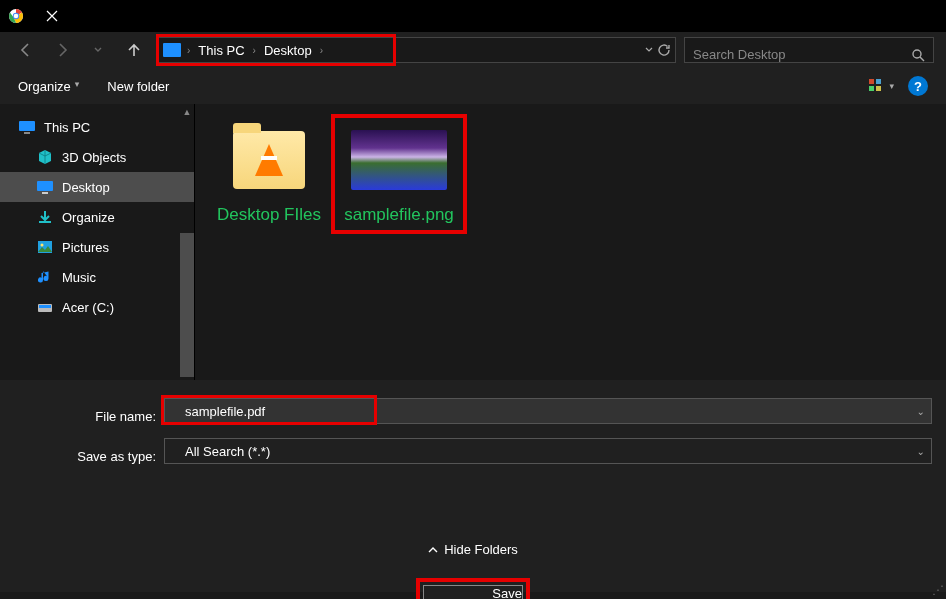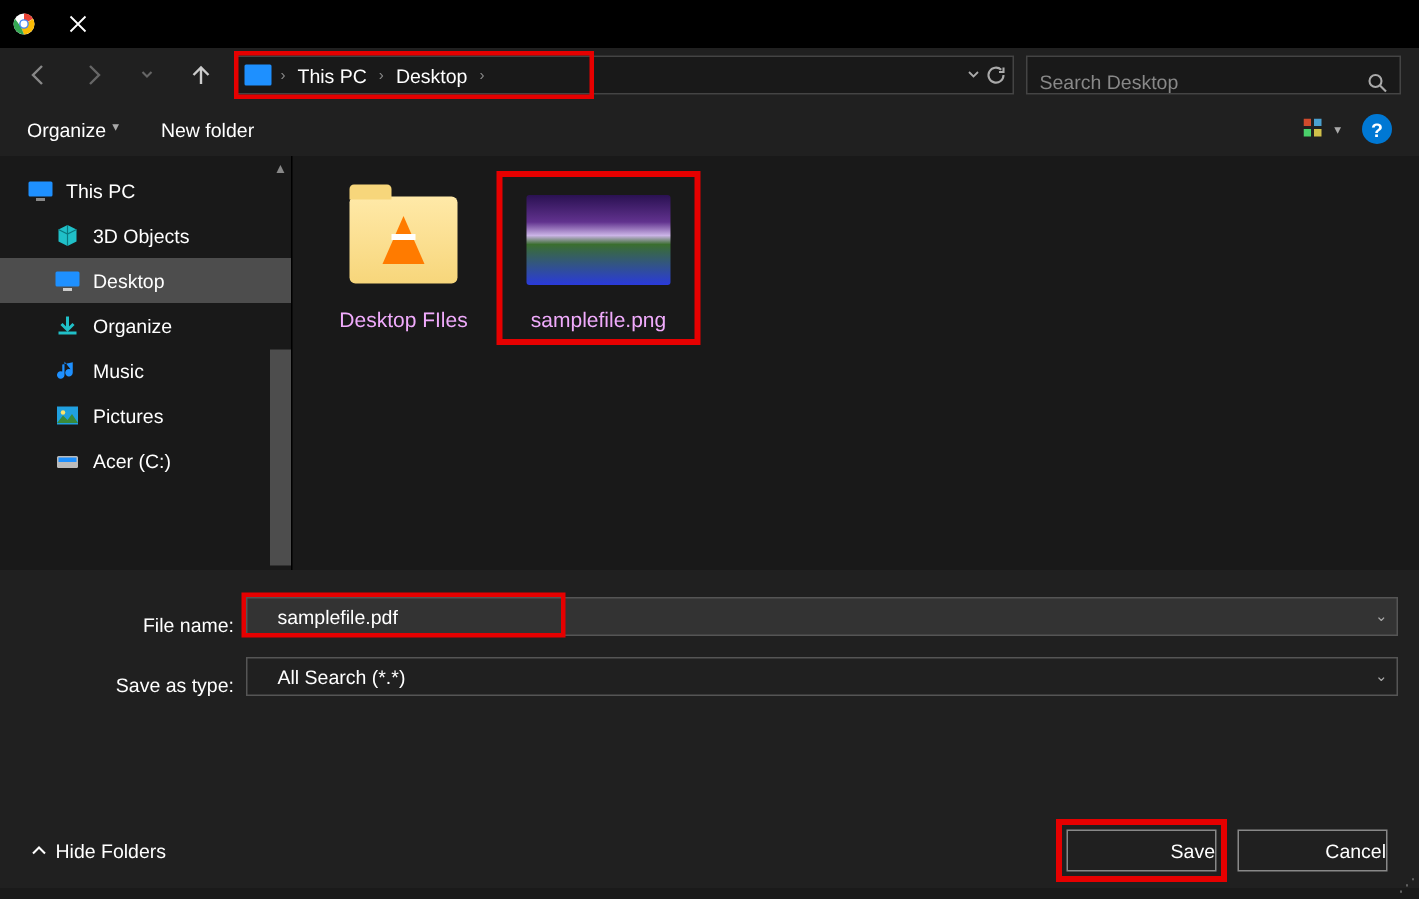--- a/index.html
+++ b/index.html
@@ -34,29 +34,29 @@
 .node.sel { background:#4d4d4d; }
 .n-icon { width:18px; height:16px; display:flex; align-items:center; justify-content:center; }
 .content { flex:1; display:flex; padding:18px; gap:18px; align-items:flex-start; }
 .item { width:112px; display:flex; flex-direction:column; align-items:center; cursor:pointer; position:relative; }
 .thumb { width:96px; height:76px; display:flex; align-items:center; justify-content:center; margin-bottom:6px; }
 .folder-ic { width:72px; height:58px; background:linear-gradient(#ffe9a8,#f7d67b); border-radius:4px; position:relative; display:flex; align-items:center; justify-content:center; }
 .folder-ic::before { content:""; position:absolute; top:-8px; left:0; width:28px; height:10px; background:#f7d67b; border-radius:3px 3px 0 0; }
 .cone { width:0; height:0; border-left:14px solid transparent; border-right:14px solid transparent; border-bottom:32px solid #ff7b00; position:relative; }
 .cone::after { content:""; position:absolute; left:-8px; top:12px; width:16px; height:4px; background:#fff; }
 .img-th { width:96px; height:60px; background:linear-gradient(to bottom,#2a1152 0%,#61328e 30%,#cbb4e6 45%,#3a6e2f 55%,#2a3adb 100%); border-radius:2px; }
-.item-label { font-size:14px; text-align:center; line-height:1.3; color:#f0abfc; }
+.item-label { font-size:17px; text-align:center; line-height:1.3; color:#22c55e; }
 .item-hl { position:absolute; top:-8px; left:-12px; right:-12px; bottom:-8px; border:4px solid #e60000; pointer-events:none; }
 .formrow { display:flex; align-items:flex-end; padding:4px 14px; background:#202020; }
 .formlabel { width:150px; text-align:right; padding-right:8px; font-size:13px; }
 .forminput { flex:1; height:26px; background:#333; border:1px solid #555; color:#fff; padding:0 20px; font-size:13px; position:relative; display:flex; align-items:center; }
 .forminput .dd { position:absolute; right:6px; color:#aaa; font-size:10px; }
 .fn-hl { position:absolute; top:-4px; left:-4px; width:216px; height:30px; border:3px solid #e60000; pointer-events:none; }
 .spacer { height:74px; background:#202020; }
-.footer { height:50px; background:#202020; display:flex; align-items:center; padding:0 21px; gap:14px; }
+.footer { height:50px; background:#202020; display:flex; align-items:center; padding:0 2px; gap:14px;flex-direction:column; }
 .hidefolders { font-size:13px; cursor:pointer; display:flex; align-items:center; gap:6px; }
 .footer-spacer { flex:1; }
 .btn { width:100px; height:28px; border:1px solid #888; background:#202020; color:#fff; font-size:13px; display:flex; align-items:center; justify-content:flex-end; cursor:pointer; position:relative; }
 .btn-hl { position:absolute; top:-8px; left:-8px; right:-8px; bottom:-8px; border:4px solid #e60000; pointer-events:none; }
 .resize { position:absolute; right:2px; bottom:2px; color:#666; font-size:12px; }
 svg { display:block; }
 </style>
 </head>
 <body>
 
@@ -187,35 +187,35 @@
         <span class="n-icon">
             <svg width="16" height="16" viewBox="0 0 16 16">
               <path d="M8 2v8M4 7l4 4 4-4" stroke="#20c0c8" stroke-width="2" fill="none"></path>
               <path d="M2 13h12" stroke="#20c0c8" stroke-width="2"></path>
             </svg>
           </span>
         <span>Organize</span>
       </div>
       <div class="node lvl1">
         <span class="n-icon">
-            <svg width="14" height="16" viewBox="0 0 14 16">
-              <path d="M5 2v9a2.5 2.5 0 1 1-1.5-2.3V4l7-1.5v7a2.5 2.5 0 1 1-1.5-2.3" fill="#1e90ff"></path>
-            </svg>
-          </span>
-        <span>Music</span>
-      </div>
-      <div class="node lvl1">
-        <span class="n-icon">
             <svg width="16" height="14" viewBox="0 0 16 14">
               <rect x="1" y="1" width="14" height="12" fill="#20a0e0"></rect>
               <circle cx="5" cy="5" r="1.5" fill="#ffe46b"></circle>
               <path d="M1 12l4-5 3 3 3-4 4 6z" fill="#3a8a3a"></path>
             </svg>
           </span>
         <span>Pictures</span>
+      </div>
+      <div class="node lvl1">
+        <span class="n-icon">
+            <svg width="14" height="16" viewBox="0 0 14 16">
+              <path d="M5 2v9a2.5 2.5 0 1 1-1.5-2.3V4l7-1.5v7a2.5 2.5 0 1 1-1.5-2.3" fill="#1e90ff"></path>
+            </svg>
+          </span>
+        <span>Music</span>
       </div>
       <div class="node lvl1">
         <span class="n-icon">
             <svg width="16" height="12" viewBox="0 0 16 12">
               <rect x="1" y="3" width="14" height="8" rx="1" fill="#bbb"></rect>
               <rect x="2" y="4" width="12" height="3" fill="#1e90ff"></rect>
             </svg>
           </span>
         <span>Acer (C:)</span>
       </div>

